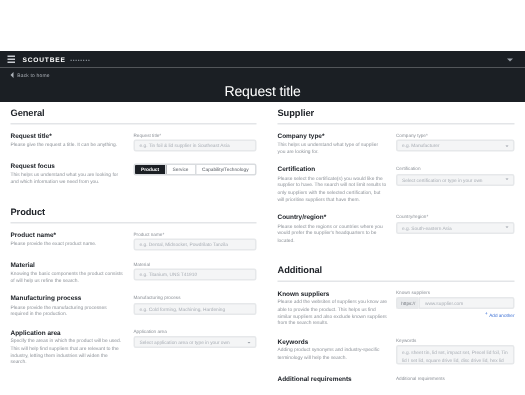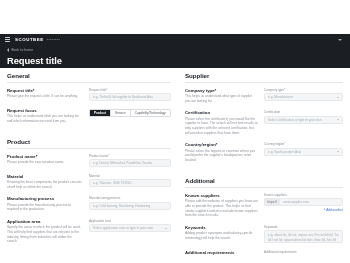--- a/index.html
+++ b/index.html
@@ -31,21 +31,21 @@
   .titleband {
     position: absolute; top: 45px; left: 0; width: 350px; height: 23px;
     background: #1b1f24; padding: 3px 7px 0 7px;
   }
   .back { display: flex; align-items: center; gap: 2.5px; margin-bottom: 3px; }
   .back-arrow {
     width: 0; height: 0; border-top: 2px solid transparent;
     border-bottom: 2px solid transparent; border-right: 2.4px solid #aeb3ba;
   }
   .back-text { font-size: 3.3px; color: #aeb3ba; letter-spacing: .12px; }
-  .page-title { font-size: 9.4px; font-weight: 700; color: #ffffff; letter-spacing: -.1px; }
+  .page-title { font-size: 9.4px; font-weight: 400; color: #ffffff; letter-spacing: -.1px; text-align: center; }
 
   
   .body { position: absolute; top: 68px; left: 0; width: 350px; height: 195px;
           display: flex; background: #ffffff; }
   .col { padding: 4px 7px 0 7px; }
   .col-left  { width: 178px; }
   .col-right { width: 172px; }
 
   .section-title {
     font-size: 6.2px; font-weight: 700; color: #20242a; letter-spacing: -.05px;

